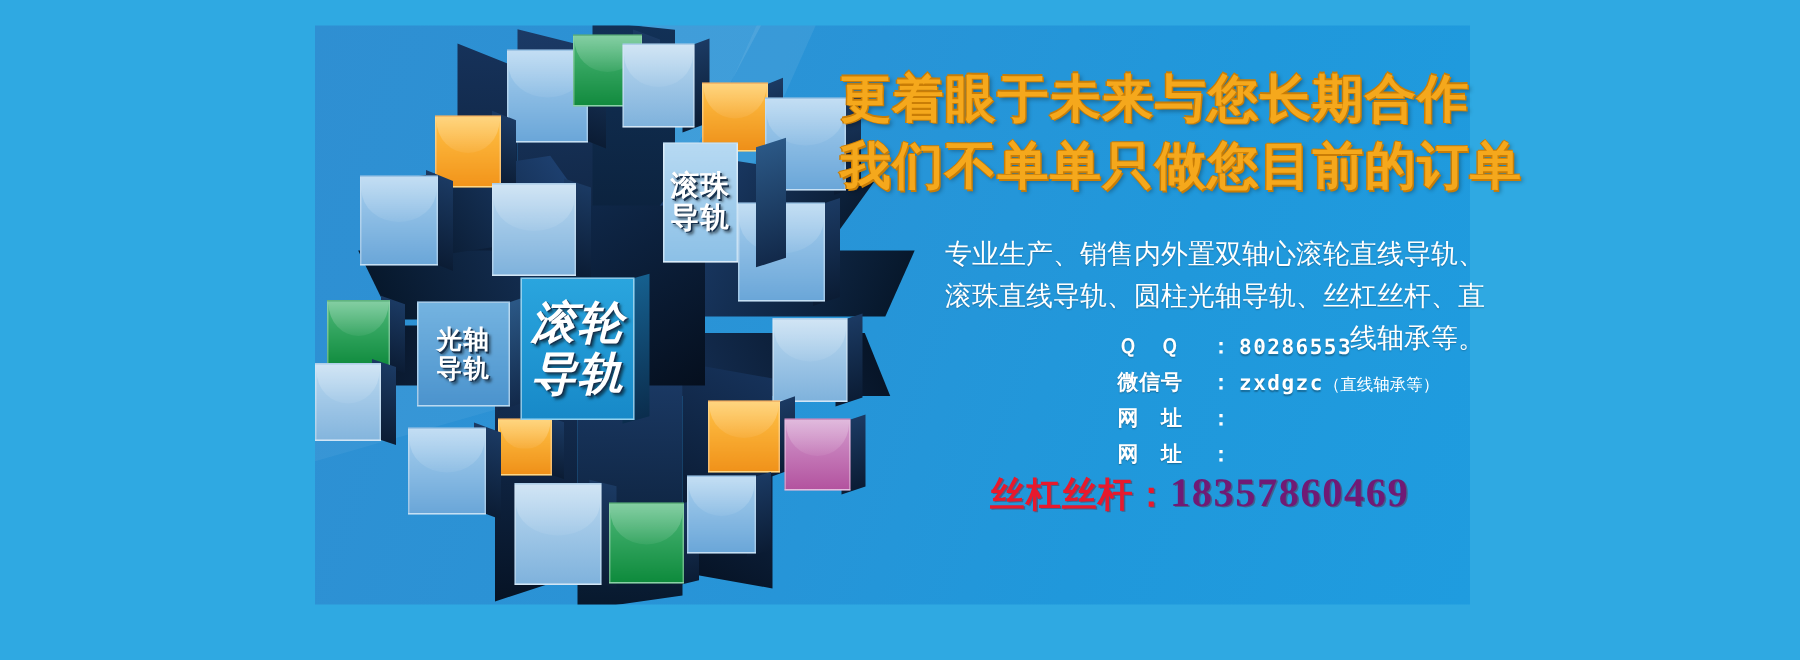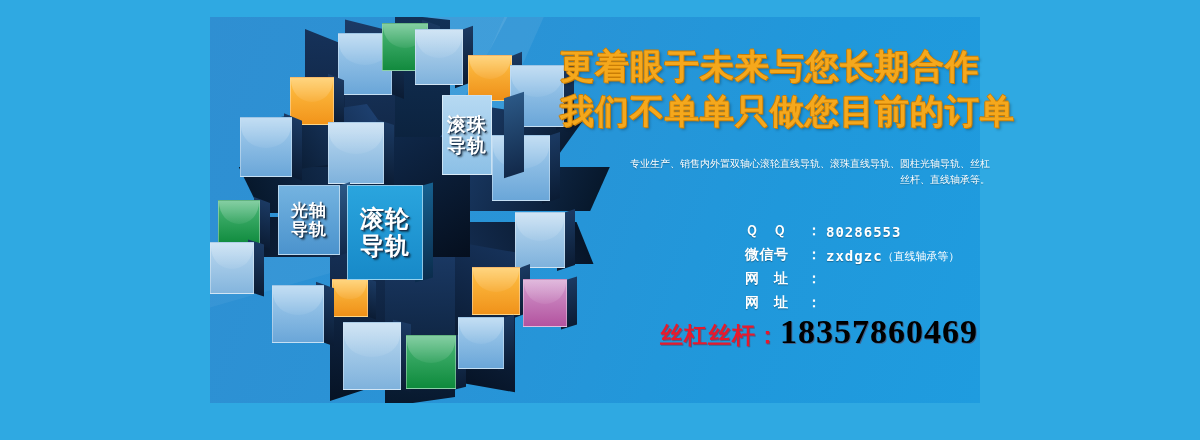--- a/index.html
+++ b/index.html
@@ -51,40 +51,40 @@
 
   
   #headline{position:absolute;left:560px;top:44px;width:430px;}
   .hl{
     color:#f5a81c;font-weight:bold;font-size:34px;letter-spacing:1px;
     line-height:1.32;white-space:nowrap;
     text-shadow:1px 1px 0 #c97d06,-1px 0 0 #c97d06,0 -1px 0 #c97d06,2px 2px 3px rgba(0,0,0,.30);
   }
   #desc{
     position:absolute;left:630px;top:156px;width:360px;
-    color:#fff;font-size:10px;line-height:1.55;text-align:right;
+    color:#fff;font-size:18px;line-height:1.55;text-align:right;
     text-shadow:0 1px 1px rgba(0,0,0,.25);
   }
   #contact{position:absolute;left:745px;top:222px;width:255px;color:#fff;font-size:14px;}
   .crow{display:flex;align-items:flex-end;margin-bottom:6px;white-space:nowrap;}
   .ckey{width:62px;flex:none;font-weight:bold;letter-spacing:.5px;
         text-shadow:0 1px 1px rgba(0,0,0,.3);}
   .ccolon{flex:none;margin-right:5px;font-weight:bold;}
   .cval{font-family:"DejaVu Sans Mono","Liberation Mono",monospace;
         font-weight:bold;font-size:14px;letter-spacing:1px;
         text-shadow:0 1px 1px rgba(0,0,0,.3);}
   .cnote{font-size:11px;font-family:"Liberation Sans",sans-serif;font-weight:normal;letter-spacing:0;}
   #phone{position:absolute;left:660px;top:313px;white-space:nowrap;}
   #phone .plabel{
     color:#e8192c;font-weight:bold;font-size:23px;letter-spacing:1px;
     text-shadow:1px 1px 0 rgba(120,0,0,.35);
   }
   #phone .pnum{
-    color:#000000;font-family:"Liberation Serif","DejaVu Serif",serif;
-    font-weight:bold;font-size:34px;letter-spacing:1px;
+    color:#701a75;font-family:"Liberation Serif","DejaVu Serif",serif;
+    font-weight:bold;font-size:27px;letter-spacing:1px;
     text-shadow:1px 1px 0 rgba(120,0,0,.35);
   }
 </style>
 </head>
 <body>
 
 <div id="stage">
 
   <div id="panel">
 
@@ -189,33 +189,33 @@
 
       <div class="labelcube" style="left:190px;top:78px;width:50px;height:80px;margin-left:42px;">
         <div class="side" style="position:absolute;left:62px;top:0;width:20px;height:100%;background:linear-gradient(180deg,#2b5886,#12294a);transform:skewY(-18deg);"></div>
         <div class="face" style="position:absolute;inset:0;background:linear-gradient(180deg,#b6d9f2,#8cc0e6);border:1px solid rgba(255,255,255,.5);box-sizing:border-box;"></div>
         <div class="lbl" style="font-size:19px;">
           <span>滚珠</span><br>
           <span>导轨</span>
         </div>
       </div>
 
-      <div class="labelcube" style="left:68px;top:168px;width:62px;height:70px;">
+      <div class="labelcube" style="left:68px;top:184px;width:62px;height:70px;">
         <div class="side" style="position:absolute;left:54px;top:0;width:18px;height:100%;background:linear-gradient(180deg,#2b5886,#12294a);transform:skewY(-18deg);"></div>
         <div class="face" style="position:absolute;inset:0;background:linear-gradient(180deg,#74b3e0,#4b93cd);border:1px solid rgba(255,255,255,.5);box-sizing:border-box;"></div>
         <div class="lbl" style="font-size:17px;">
           <span>光轴</span><br>
           <span>导轨</span>
         </div>
       </div>
 
       <div class="labelcube" style="left:137px;top:168px;width:76px;height:95px;">
         <div class="side" style="position:absolute;left:68px;top:0;width:18px;height:100%;background:linear-gradient(180deg,#16608f,#0b2d4d);transform:skewY(-16deg);"></div>
         <div class="face" style="position:absolute;inset:0;background:linear-gradient(180deg,#2aa5de,#1789c8);border:1px solid rgba(255,255,255,.5);box-sizing:border-box;"></div>
-        <div class="lbl" style="font-size:24px;">
+        <div class="lbl" style="font-size:30px;font-style:italic;">
           <span>滚轮</span><br>
           <span>导轨</span>
         </div>
       </div>
 
 
     </div>
   </div>
 
   <div id="headline">

